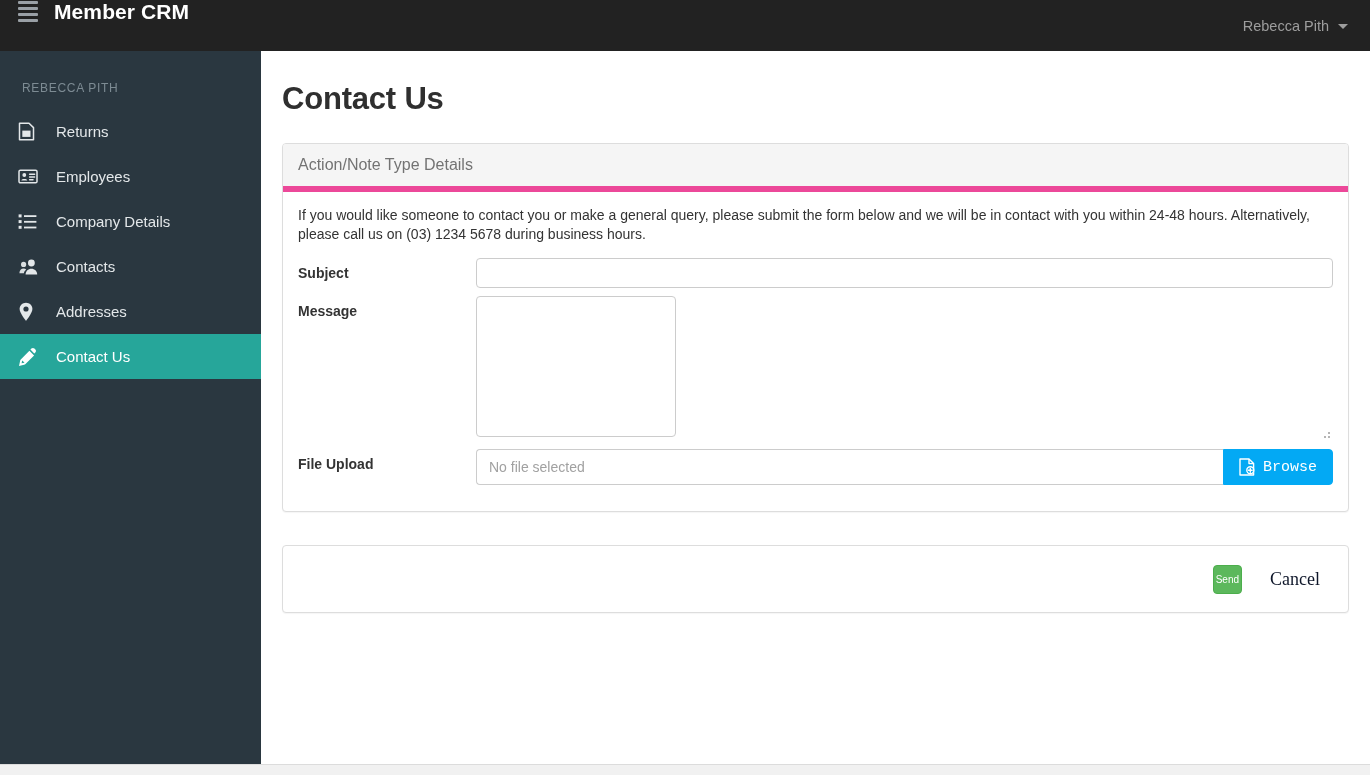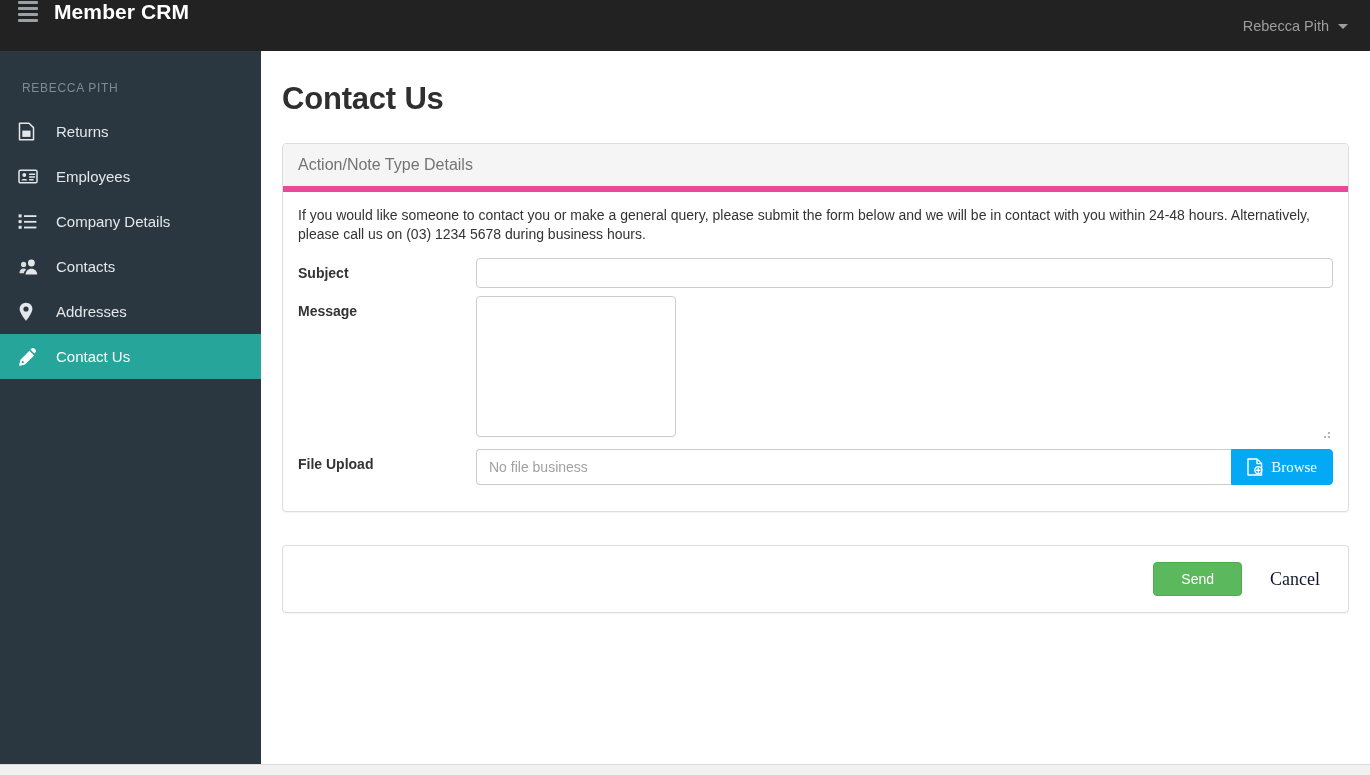--- a/index.html
+++ b/index.html
@@ -187,21 +187,21 @@
   }
   .btn-browse {
     flex: 0 0 auto;
     background: #03a9f4;
     color: #ffffff;
     border: 1px solid #03a9f4;
     border-radius: 0 4px 4px 0;
     height: 36px;
     padding: 0 15px;
     font-size: 15px;
-    font-family: Liberation Serif, serif;
+    font-family: Liberation Mono, monospace;
     display: flex; align-items: center; gap: 8px;
     cursor: pointer;
     white-space: nowrap;
   }
   .btn-browse svg { display:block; }
 
   .panel-footer-card {
     margin: 33px 21px 0 21px;
     border: 1px solid #dddddd;
     border-radius: 4px;
@@ -210,23 +210,23 @@
     height: 68px;
     display: flex; align-items: center; justify-content: flex-end;
     padding-right: 16px;
     gap: 16px;
   }
   .btn-send {
     background: #5cb85c;
     border: 1px solid #4cae4c;
     color: #ffffff;
     border-radius: 4px;
-    font-size: 14px;
+    font-size: 10px;
     font-family: "Liberation Sans", sans-serif;
-    padding: 8px 27px;
+    padding: 8px 2px;
     cursor: pointer;
     white-space: nowrap;
   }
   .btn-cancel {
     background: transparent;
     border: none;
     color: #0f172a;
     font-size: 18px;
     font-family: Liberation Serif, serif;
     padding: 8px 12px;
@@ -355,21 +355,21 @@
               <i></i>
               <i></i>
           </span>
         </div>
       </div>
 
 
       <div class="form-row">
         <label class="form-label">File Upload</label>
         <div class="file-row" style="flex:1 1 auto;">
-          <div class="file-display">No file business</div>
+          <div class="file-display">No file selected</div>
           <button class="btn-browse">
             <span>
               <svg width="16" height="18" viewBox="0 0 16 18" fill="none" stroke="#ffffff" stroke-width="1.4">
                 <path d="M1 1 H10 L14.6 5.6 V17 H1 Z" stroke-linejoin="round"></path>
                 <path d="M10 1 V5.6 H14.6" stroke-linejoin="round"></path>
                 <circle cx="11.3" cy="12.3" r="3.5" fill="#03a9f4"></circle>
                 <path d="M11.3 10.4 V14.2 M9.4 12.3 H13.2" stroke-linecap="round"></path>
               </svg>
             </span>
             <span>Browse</span>

